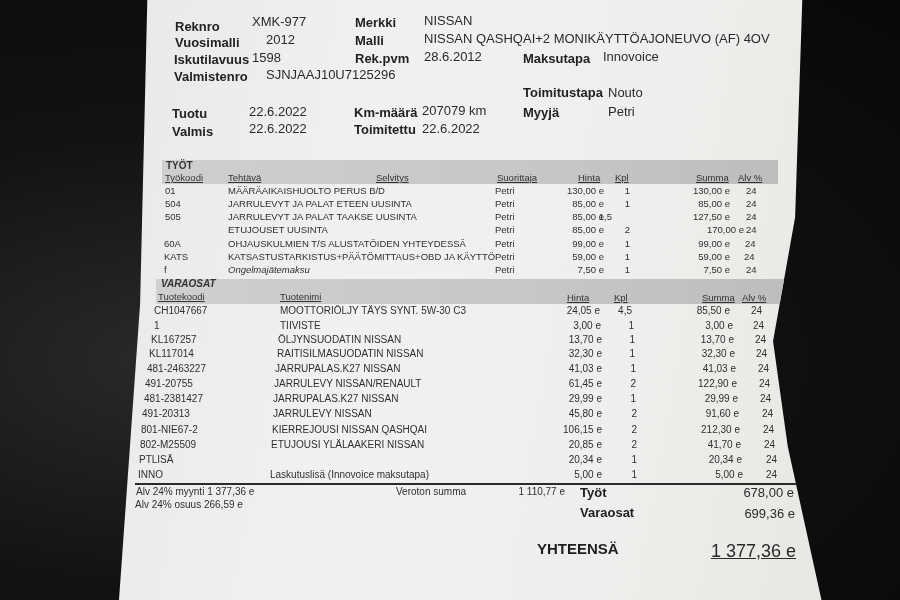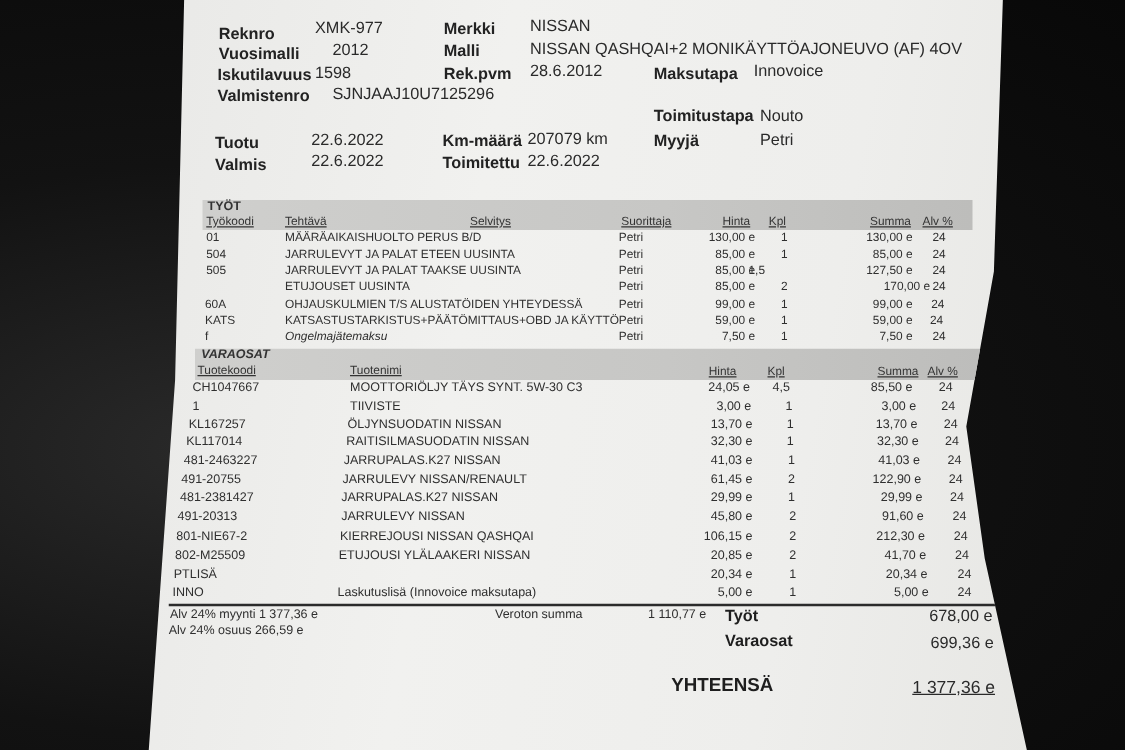--- a/index.html
+++ b/index.html
@@ -255,14 +255,14 @@
 
   <span class="abs row2" style="left:18px;top:492px">Alv 24% myynti 1 377,36 e</span>
   <span class="abs row2" style="left:17px;top:505px">Alv 24% osuus 266,59 e</span>
   <span class="abs row2" style="left:278px;top:492px">Veroton summa</span>
   <span class="abs row2 r" style="left:380px;top:492px;width:67px">1 110,77 e</span>
   <span class="abs totb" style="left:462px;top:491px">Työt</span>
   <span class="abs tot r" style="left:580px;top:491px;width:96px">678,00 e</span>
   <span class="abs totb" style="left:462px;top:511px">Varaosat</span>
   <span class="abs tot r" style="left:580px;top:512px;width:97px">699,36 e</span>
   <span class="abs totb" style="left:419px;top:546px;font-size:15px">YHTEENSÄ</span>
-  <span class="abs tot r" style="left:580px;top:547px;width:98px;text-decoration:underline;font-size:14px">1 377,36 e</span>
+  <span class="abs tot r" style="left:580px;top:547px;width:98px;text-decoration:underline;font-size:18px">1 377,36 e</span>
 </div>
 
 </body></html>

